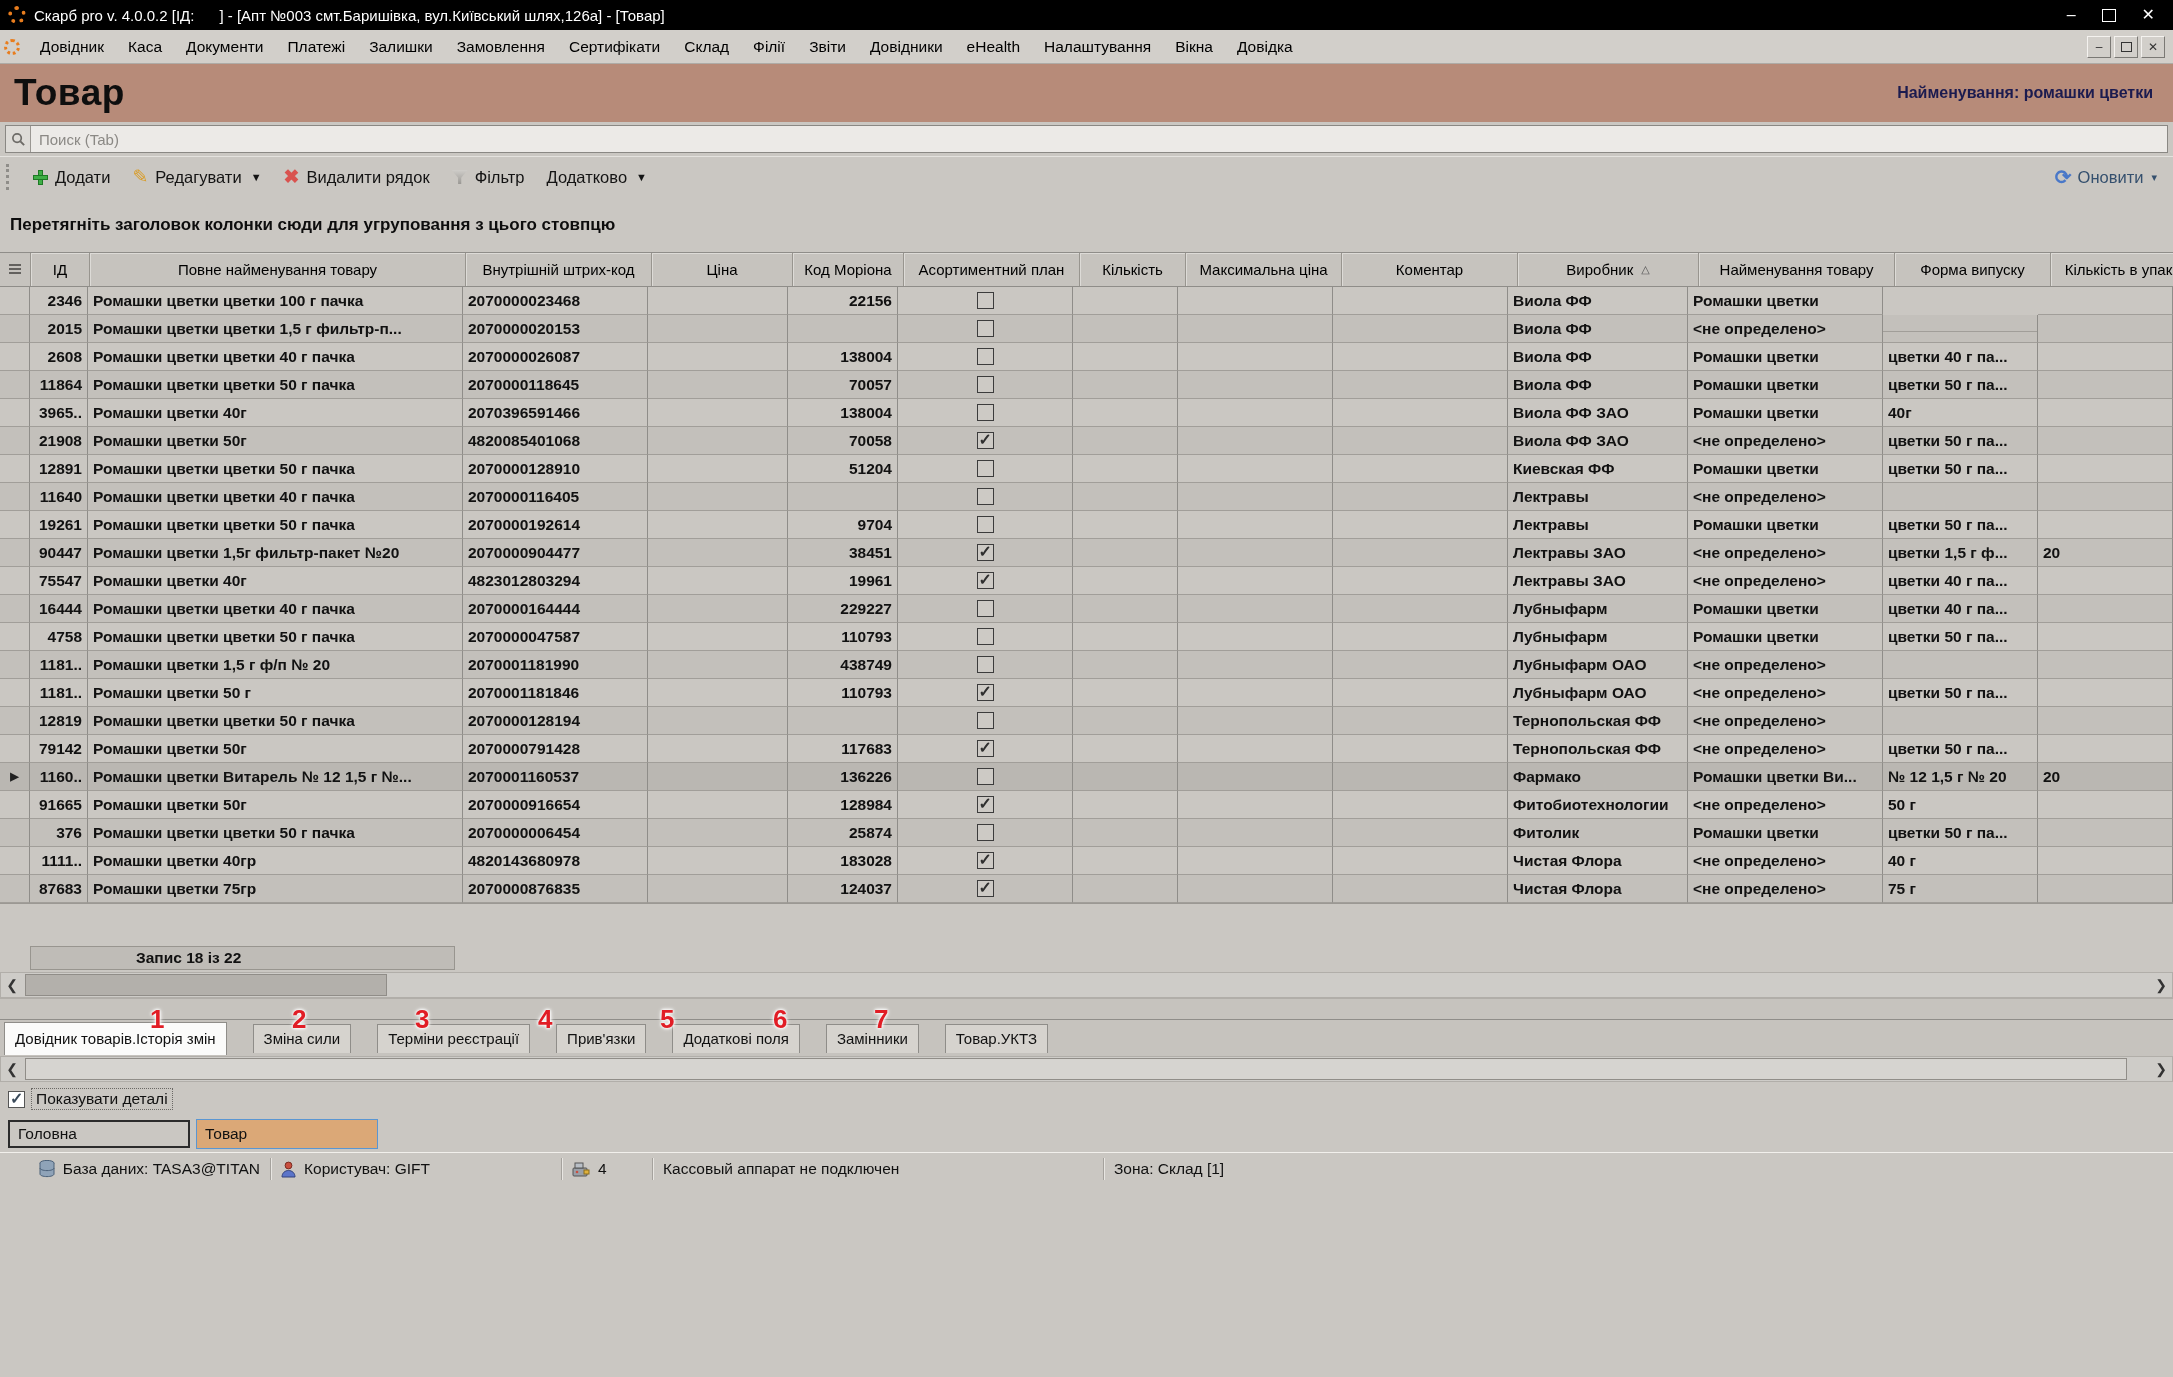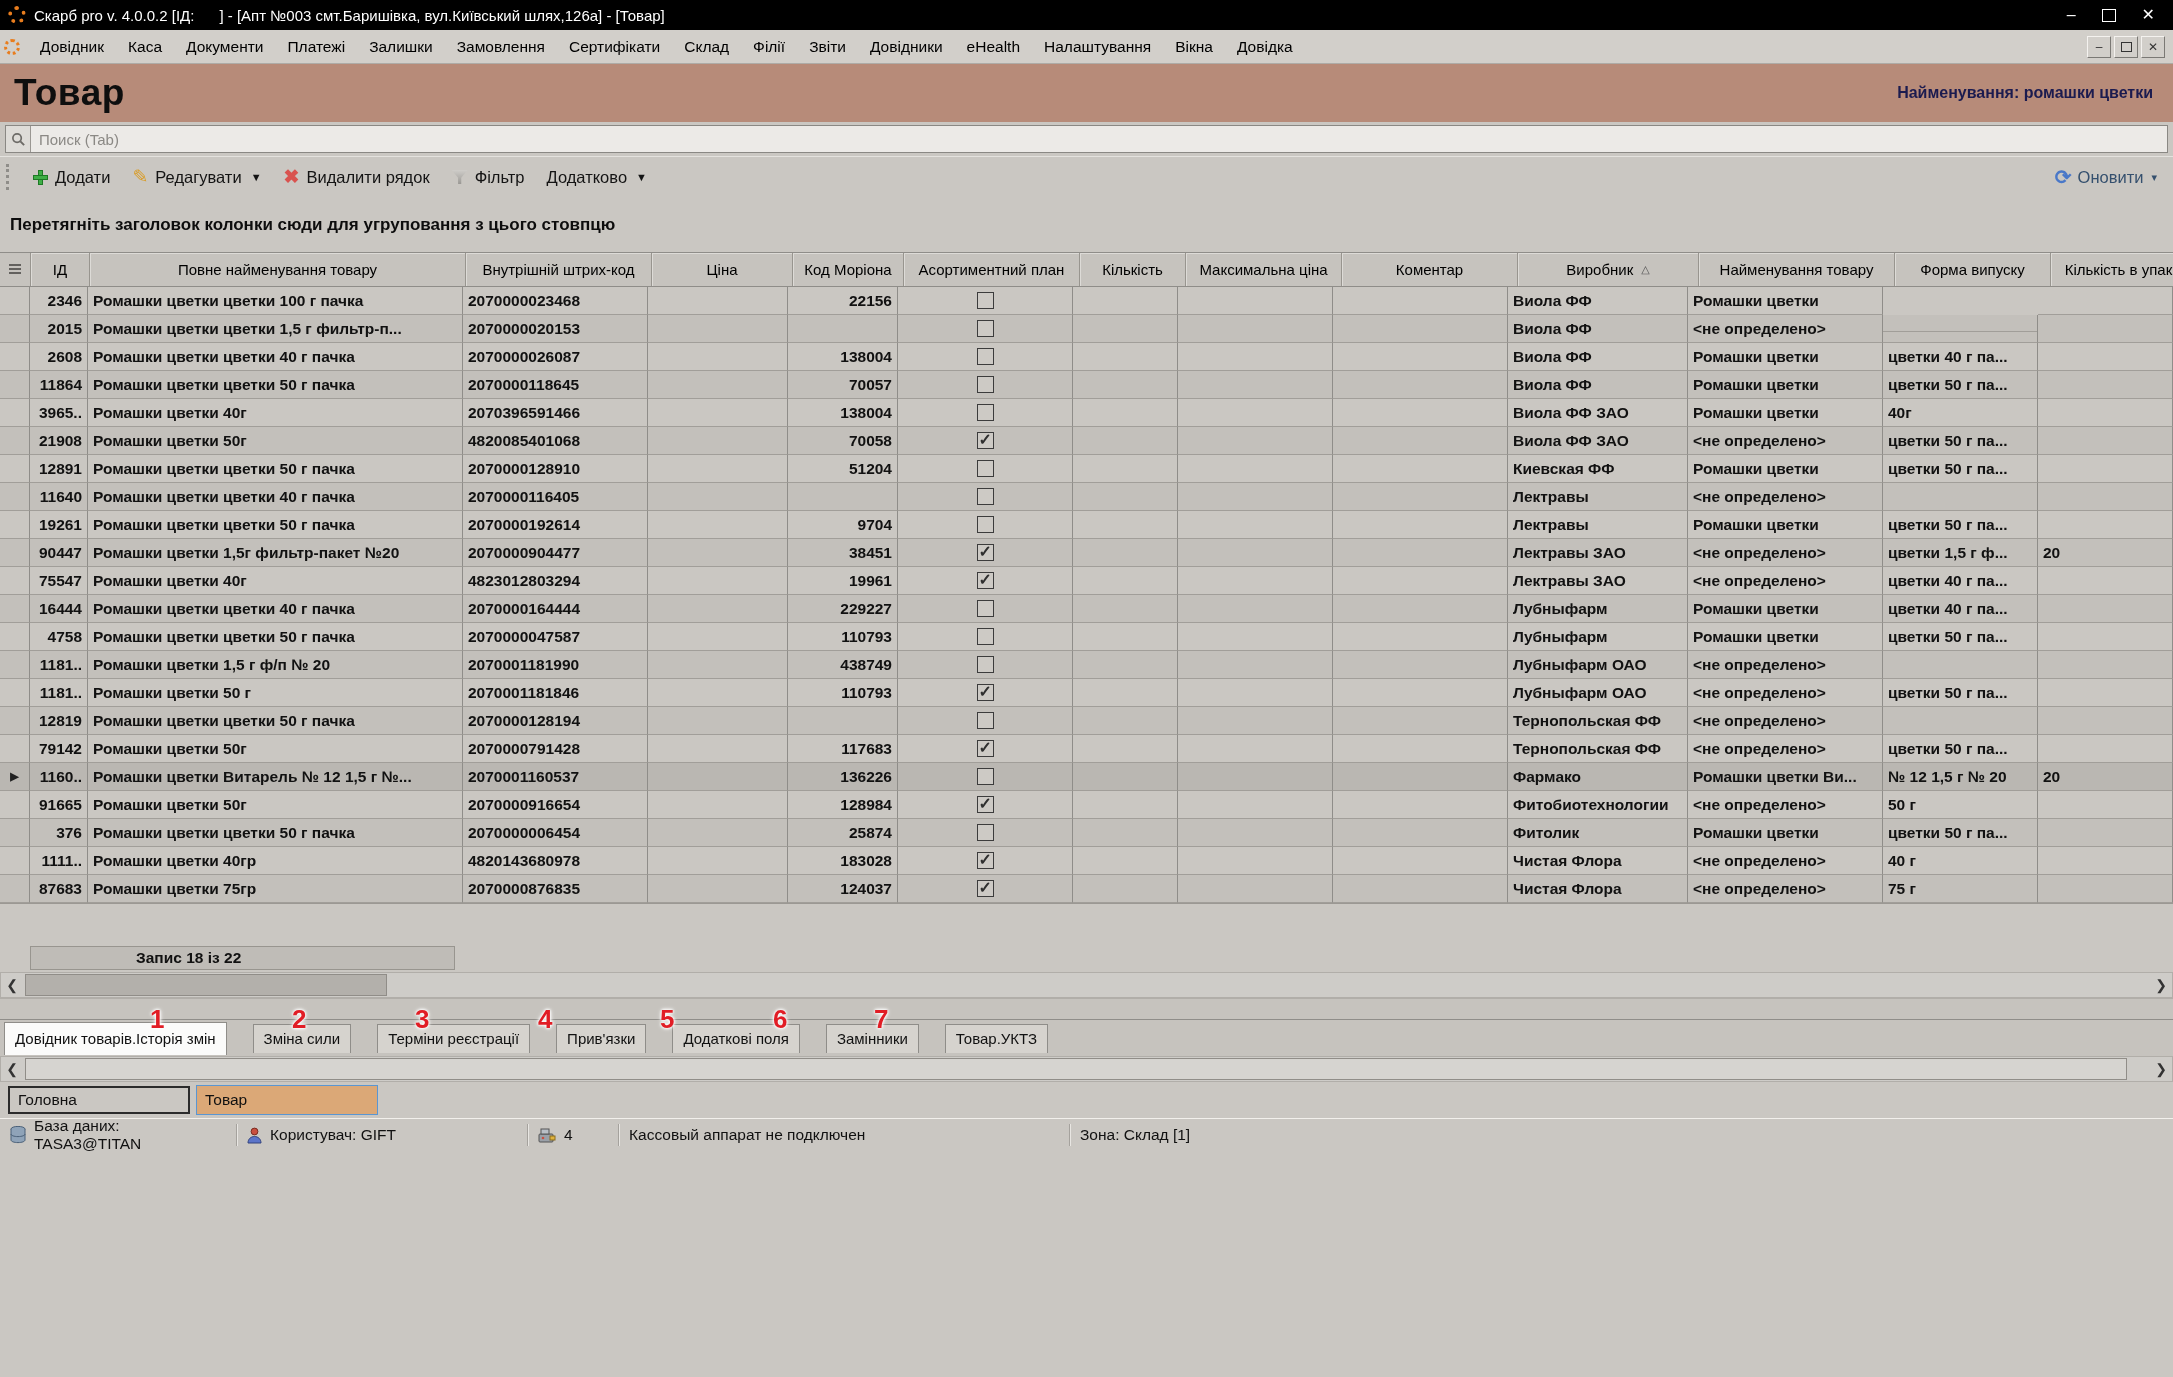--- a/index.html
+++ b/index.html
@@ -94,21 +94,21 @@
   .check-label{font-size:15.5px;border:1px dotted #6a6865;padding:1px 4px;}
   .wtabs{height:36px;display:flex;align-items:center;gap:6px;padding-left:8px;flex:0 0 auto;}
   .wtab{width:182px;height:28px;display:flex;align-items:center;padding-left:8px;font-size:15.5px;box-sizing:border-box;}
   .wtab.inactive{background:#cac7c2;border:2px solid #2b2b2b;}
   .wtab.active{background:#dba877;border:1px solid #5a96d2;height:30px;}
   
   .statusbar{height:32px;background:#cac7c2;border-top:1px solid #f2f0ec;display:flex;align-items:center;
              font-size:15.5px;flex:0 0 auto;}
   .sb-item{display:flex;align-items:center;gap:8px;padding:0 10px;height:100%;}
   .sb-sep{width:1px;height:70%;background:#a5a29d;box-shadow:1px 0 0 #e8e6e2;}
-  .w300{width:236px;box-sizing:border-box;justify-content:flex-end;}
+  .w300{width:270px;box-sizing:border-box;justify-content:flex-end;}
   .w290{width:290px;box-sizing:border-box;}
   .w440{width:450px;box-sizing:border-box;}
   .sb-icon{flex:0 0 auto;display:inline-flex;}
 </style>
 </head>
 <body>
 
 <div class="app">
 
   <div class="titlebar">
@@ -676,20 +676,24 @@
       <span class="badge" style="left: 874px; color: rgb(225, 29, 37);">7</span>
     </div>
 
 
   <div class="hscroll">
     <span class="sb-arrow">❮</span>
     <span class="sb-thumb full"></span>
     <span class="sb-arrow sb-right">❯</span>
   </div>
 
+  <div class="check-row">
+    <span class="cb2 checked"></span>
+    <span class="check-label">Показувати деталі</span>
+  </div>
 
   <div class="wtabs" id="wtabs">
       <div class="wtab inactive">Головна</div>
       <div class="wtab active">Товар</div>
     </div>
 
   <div class="statusbar">
     <span class="sb-item w300">
       <span class="sb-icon">
         <svg width="16" height="18" viewBox="0 0 16 18">

